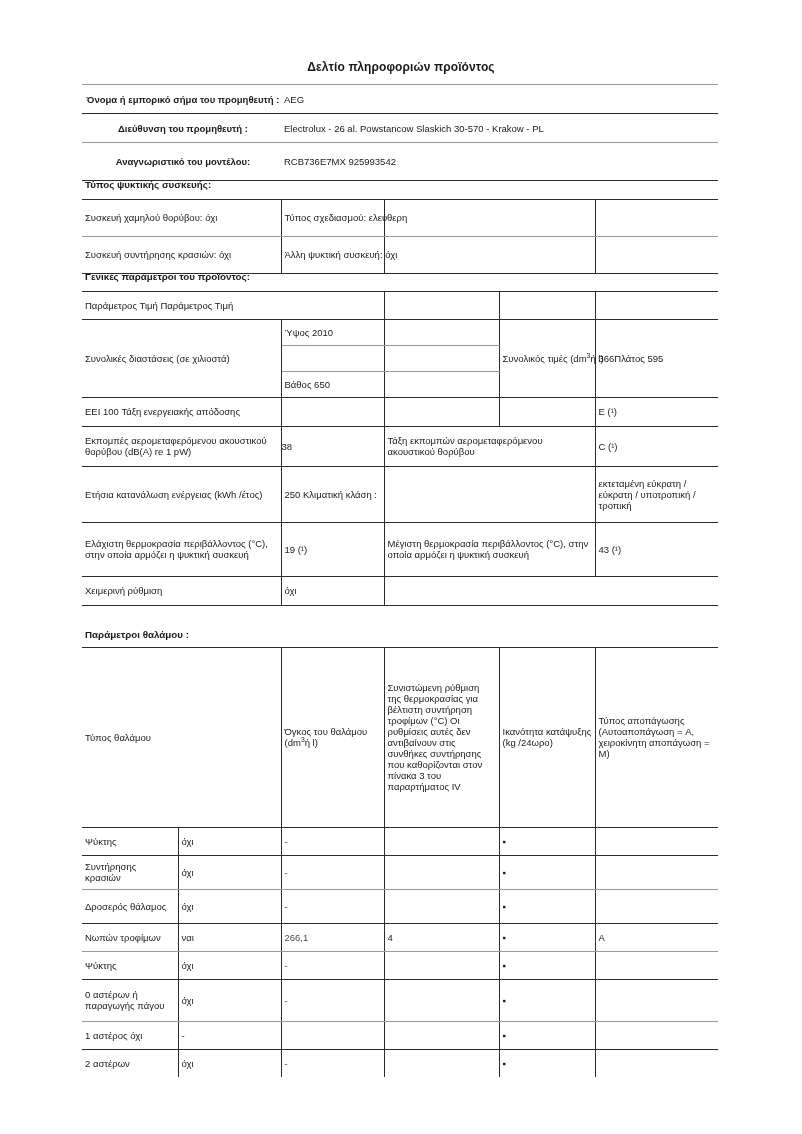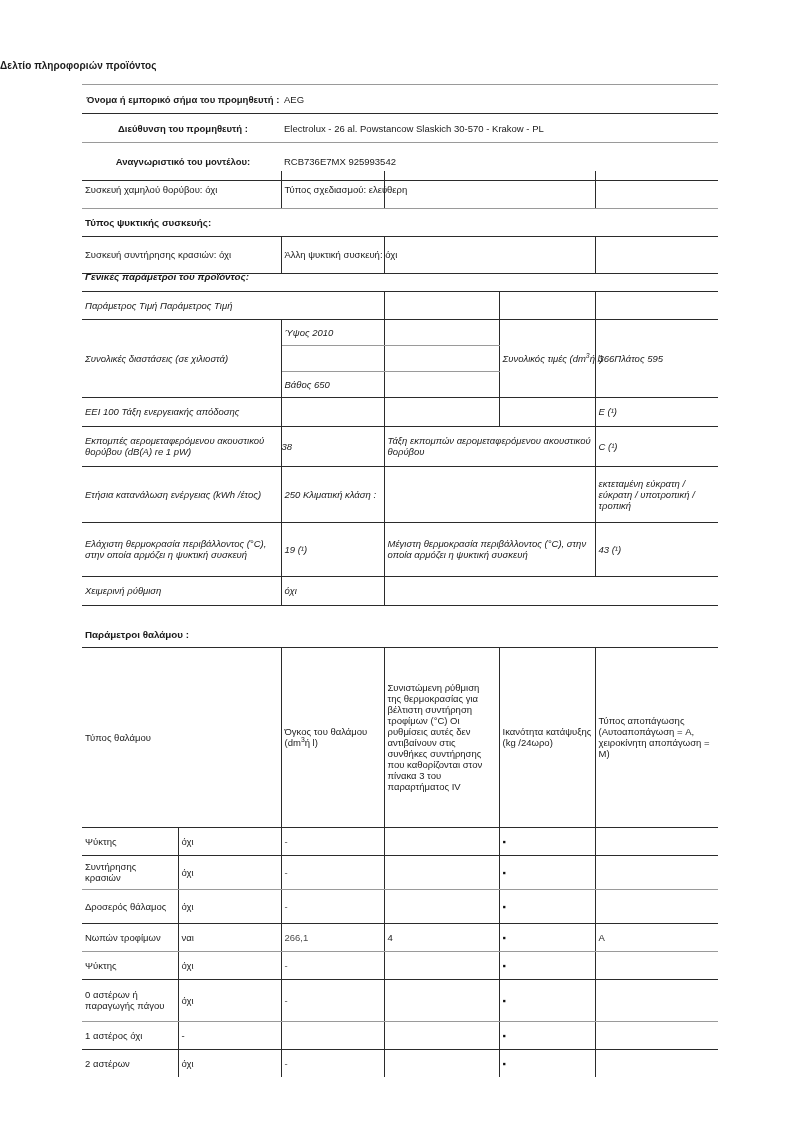--- a/index.html
+++ b/index.html
@@ -21,22 +21,22 @@
     height: 1134px;
     box-sizing: border-box;
   }
 
   
   .doc-title {
     position: absolute;
     top: 60px;
     left: 0;
     width: 802px;
-    text-align: left;
-    font-size: 10px;
+    text-align: center;
+    font-size: 12px;
     font-weight: bold;
     letter-spacing: 0.1px;
   }
 
   
   table.sheet {
     position: absolute;
     left: 82px;
     width: 636px;
     border-collapse: collapse;
@@ -103,39 +103,39 @@
   </table>
 
   <table class="sheet" style="top:171px;">
     <colgroup>
       <col style="width:199px">
         <col style="width:103px">
       <col style="width:211px">
         <col style="width:123px">
     </colgroup>
     <tbody>
+      <tr style="height:28px">
+        <td colspan="4" class="bb-dark sect-head">Τύπος ψυκτικής συσκευής:</td>
+      </tr>
       <tr style="height:37px">
         <td class="bb-gray br cellpad">Συσκευή χαμηλού θορύβου: όχι</td>
         <td class="bb-gray br cellpad">Τύπος σχεδιασμού: ελεύθερη</td>
         <td class="bb-gray br"></td>
         <td class="bb-gray"></td>
       </tr>
-      <tr style="height:28px">
-        <td colspan="4" class="bb-dark sect-head">Τύπος ψυκτικής συσκευής:</td>
-      </tr>
       <tr style="height:37px">
         <td class="bb-dark br cellpad">Συσκευή συντήρησης κρασιών: όχι</td>
         <td class="bb-dark br cellpad">Άλλη ψυκτική συσκευή: όχι</td>
         <td class="bb-dark br"></td>
         <td class="bb-dark"></td>
       </tr>
     </tbody>
   </table>
 
-  <table class="sheet" style="top:263px;font-style:italic;">
+  <table class="sheet" style="top:263px;">
     <colgroup>
       <col style="width:199px">
         <col style="width:103px">
       <col style="width:115px">
         <col style="width:96px">
         <col style="width:123px">
     </colgroup>
     <tbody>
       <tr style="height:28px">
         <td colspan="5" class="bb-dark sect-head">Γενικές παράμετροι του προϊόντος:</td>

